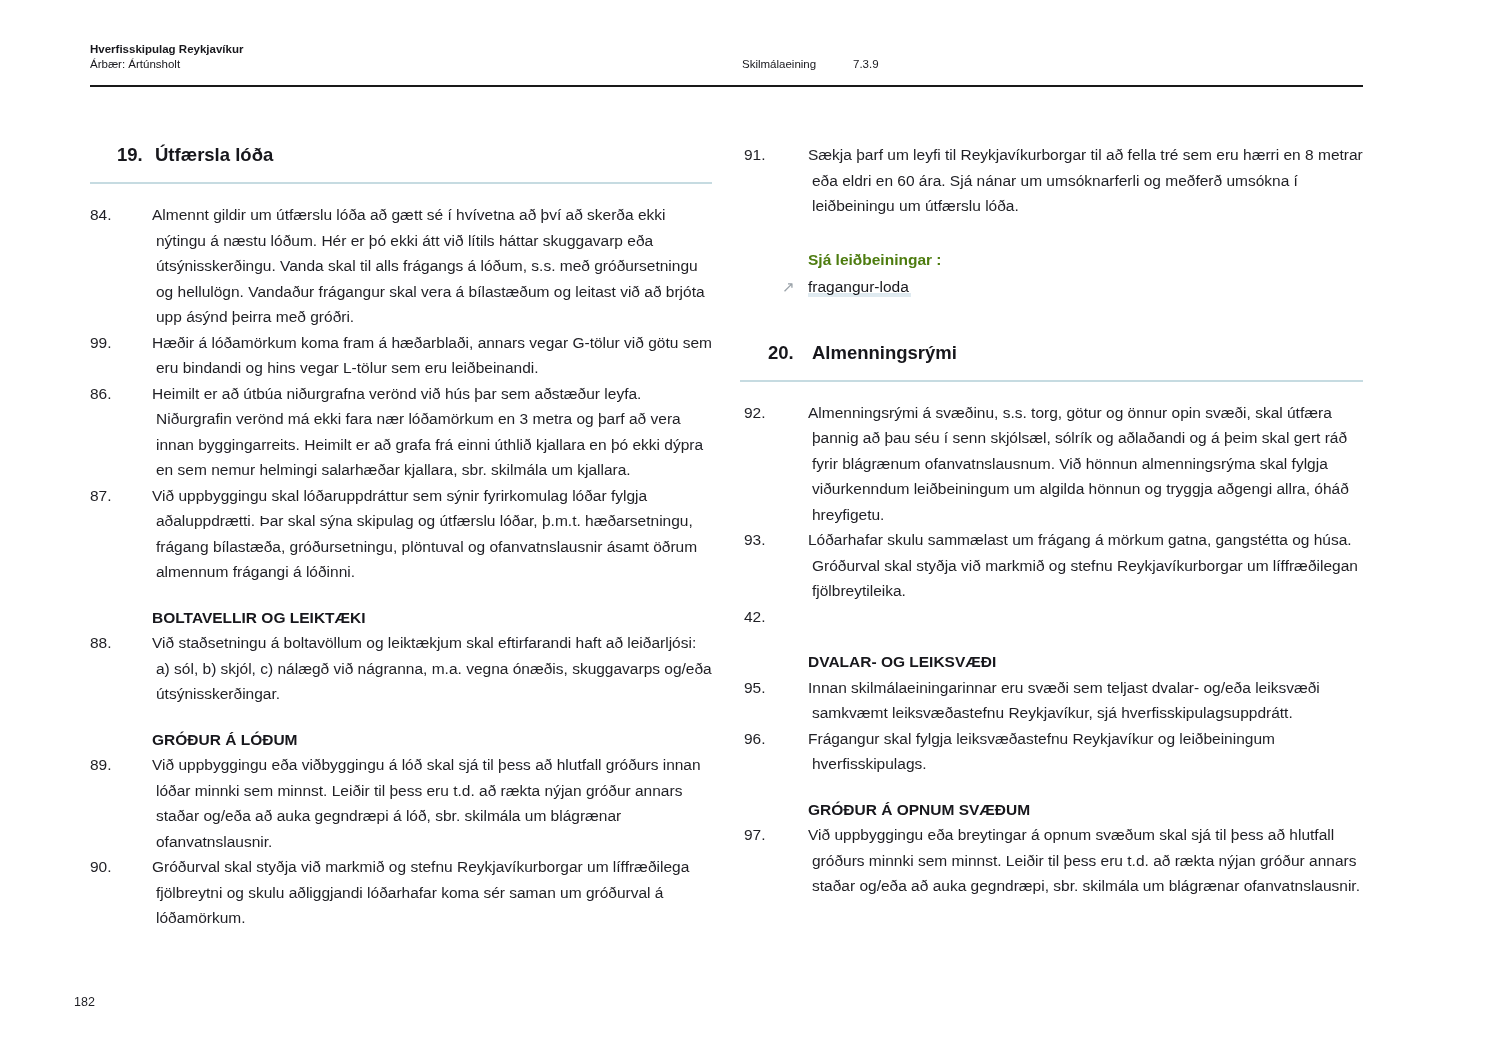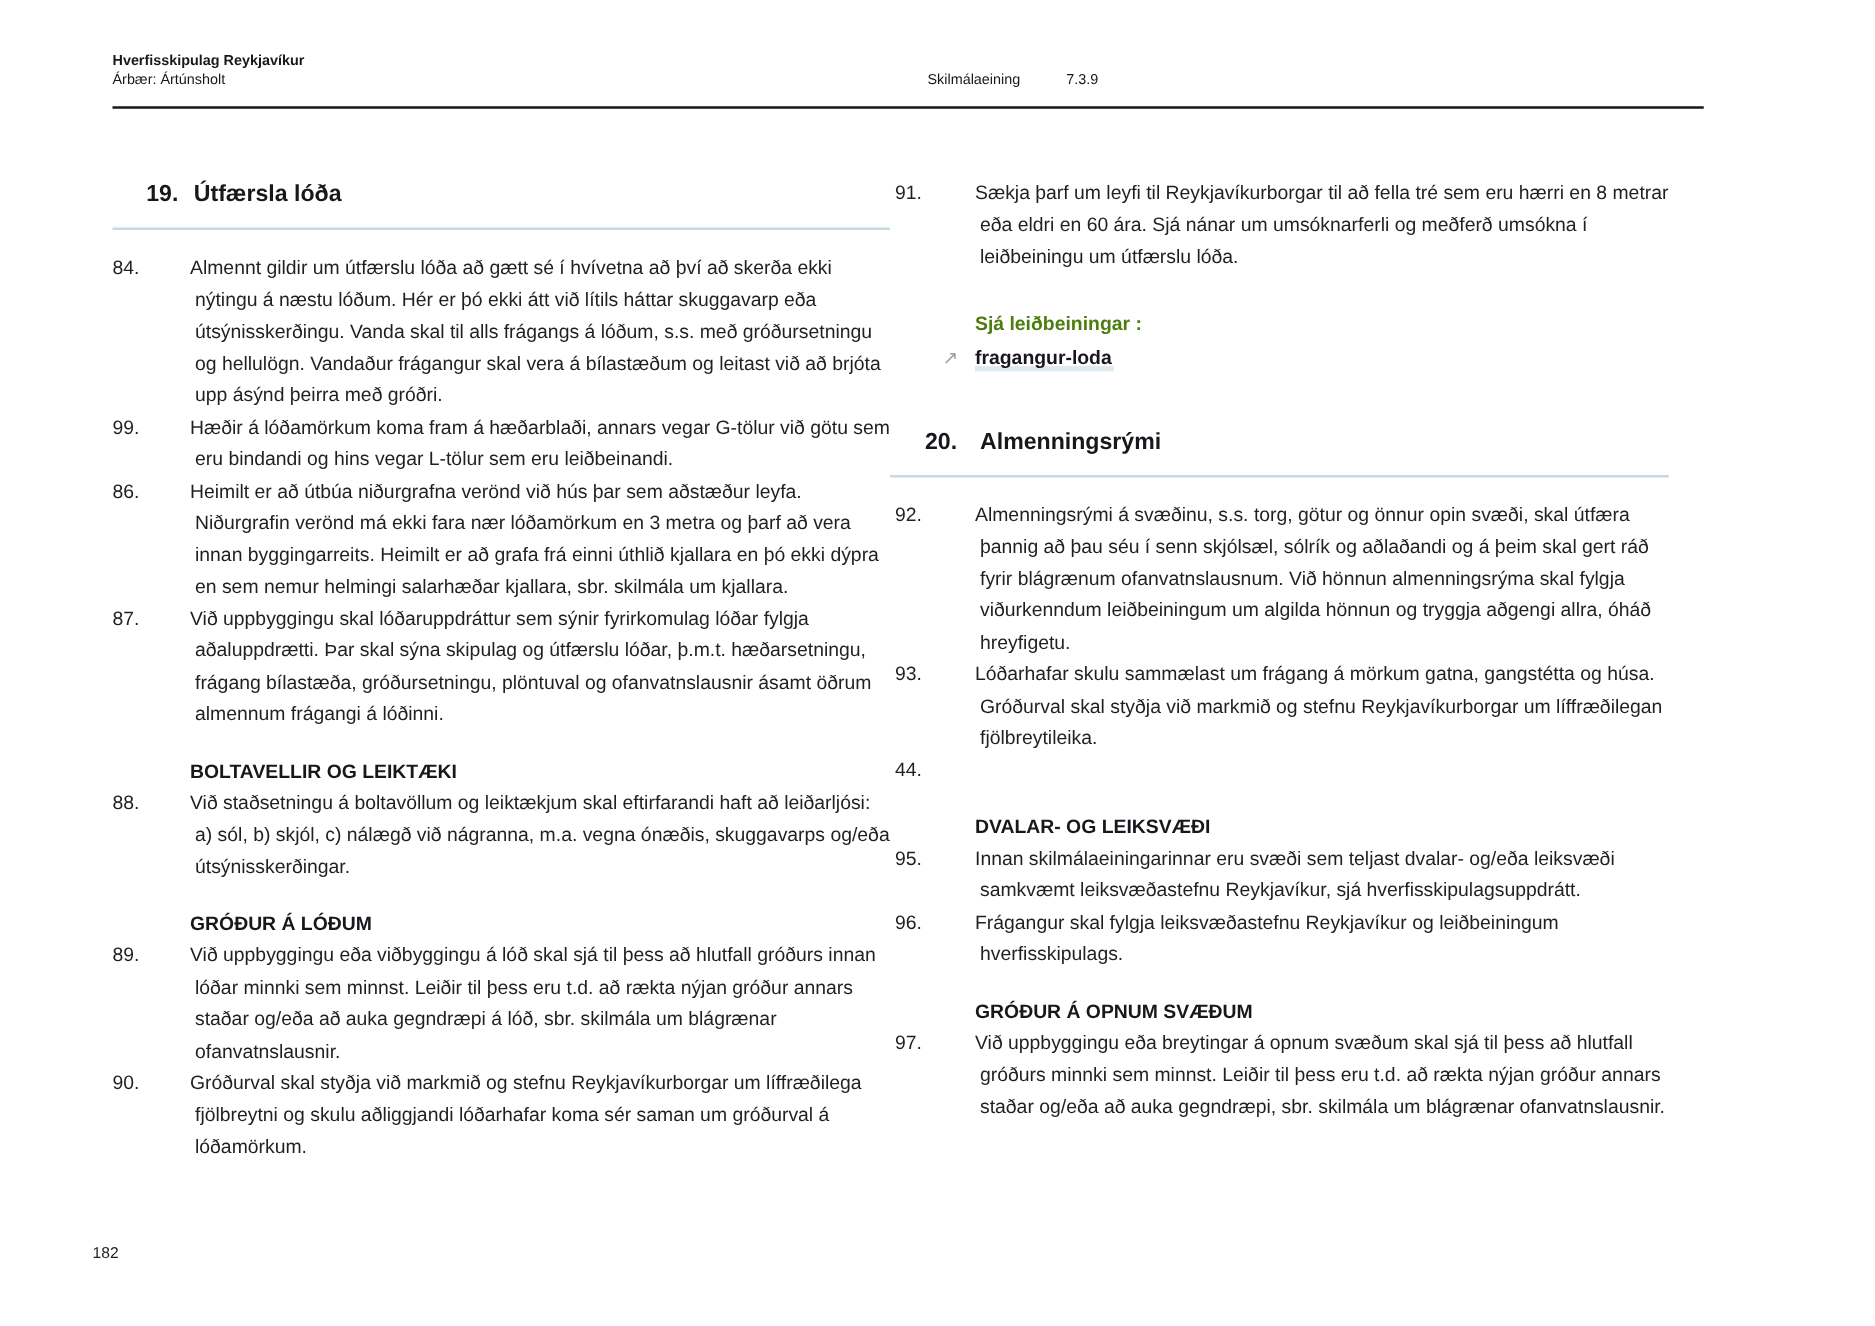--- a/index.html
+++ b/index.html
@@ -23,21 +23,21 @@
     font-size:11.5px; line-height:15px; color:#17171c;
   }
   .doc-meta .meta-value { position:absolute; left:111px; top:0; }
   .header-rule {
     position:absolute; left:90px; top:85px;
     width:1273px; height:2px; background:#191919;
   }
   
   .columns {
     position:absolute; left:90px; top:142px; width:1273px;
-    display:flex; 
+    display:flex; gap:28px;
   }
   .col-left  { width:622px; flex:none; }
   .col-right { width:623px; flex:none; }
 
   .section-head {
     display:flex; align-items:baseline;
     font-weight:bold; font-size:18.5px; line-height:26px;
     color:#17171c;
   }
   .col-left  .section-head { padding-left:27px; }
@@ -60,21 +60,21 @@
 
   
   .guidance { margin-top:28px; padding-left:68px; font-size:15.5px; line-height:26px; }
   .guidance-label { font-weight:bold; color:#4d7c0f; }
   .guidance-link-row { position:relative; margin-top:1px; }
   .link-arrow {
     position:absolute; left:-26px; top:0;
     color:#9aa2a9; font-size:15px; font-weight:normal;
   }
   .guidance-link {
-    font-weight:bold; color:#17171c; text-decoration:none; cursor:pointer;
+    font-weight:normal; color:#17171c; text-decoration:none; cursor:pointer;
     background-image:linear-gradient(to top, #dfeaf0 23%, rgba(0,0,0,0) 23%);
     padding:0 2px 2px 0;
   }
   .section20 { margin-top:40px; }
 
   
   .page-num {
     position:absolute; left:74px; top:995px;
     font-size:12.5px; color:#1f1f24;
   }
@@ -163,21 +163,21 @@
         <div class="items">
           <div class="clause">
             <span class="clause-num">92.</span>
             <p class="clause-text">Almenningsrými á svæðinu, s.s. torg, götur og önnur opin svæði, skal útfæra þannig að þau séu í senn skjólsæl, sólrík og aðlaðandi og á þeim skal gert ráð fyrir blágrænum ofanvatnslausnum. Við hönnun almenningsrýma skal fylgja viðurkenndum leiðbeiningum um algilda hönnun og tryggja aðgengi allra, óháð hreyfigetu.</p>
           </div>
           <div class="clause">
             <span class="clause-num">93.</span>
             <p class="clause-text">Lóðarhafar skulu sammælast um frágang á mörkum gatna, gangstétta og húsa. Gróðurval skal styðja við markmið og stefnu Reykjavíkurborgar um líffræðilegan fjölbreytileika.</p>
           </div>
           <div class="clause">
-            <span class="clause-num">44.</span>
+            <span class="clause-num">42.</span>
           </div>
           <h3 class="subhead">DVALAR- OG LEIKSVÆÐI</h3>
           <div class="clause">
             <span class="clause-num">95.</span>
             <p class="clause-text">Innan skilmálaeiningarinnar eru svæði sem teljast dvalar- og/eða leiksvæði samkvæmt leiksvæðastefnu Reykjavíkur, sjá hverfisskipulagsuppdrátt.</p>
           </div>
           <div class="clause">
             <span class="clause-num">96.</span>
             <p class="clause-text">Frágangur skal fylgja leiksvæðastefnu Reykjavíkur og leiðbeiningum hverfisskipulags.</p>
           </div>

